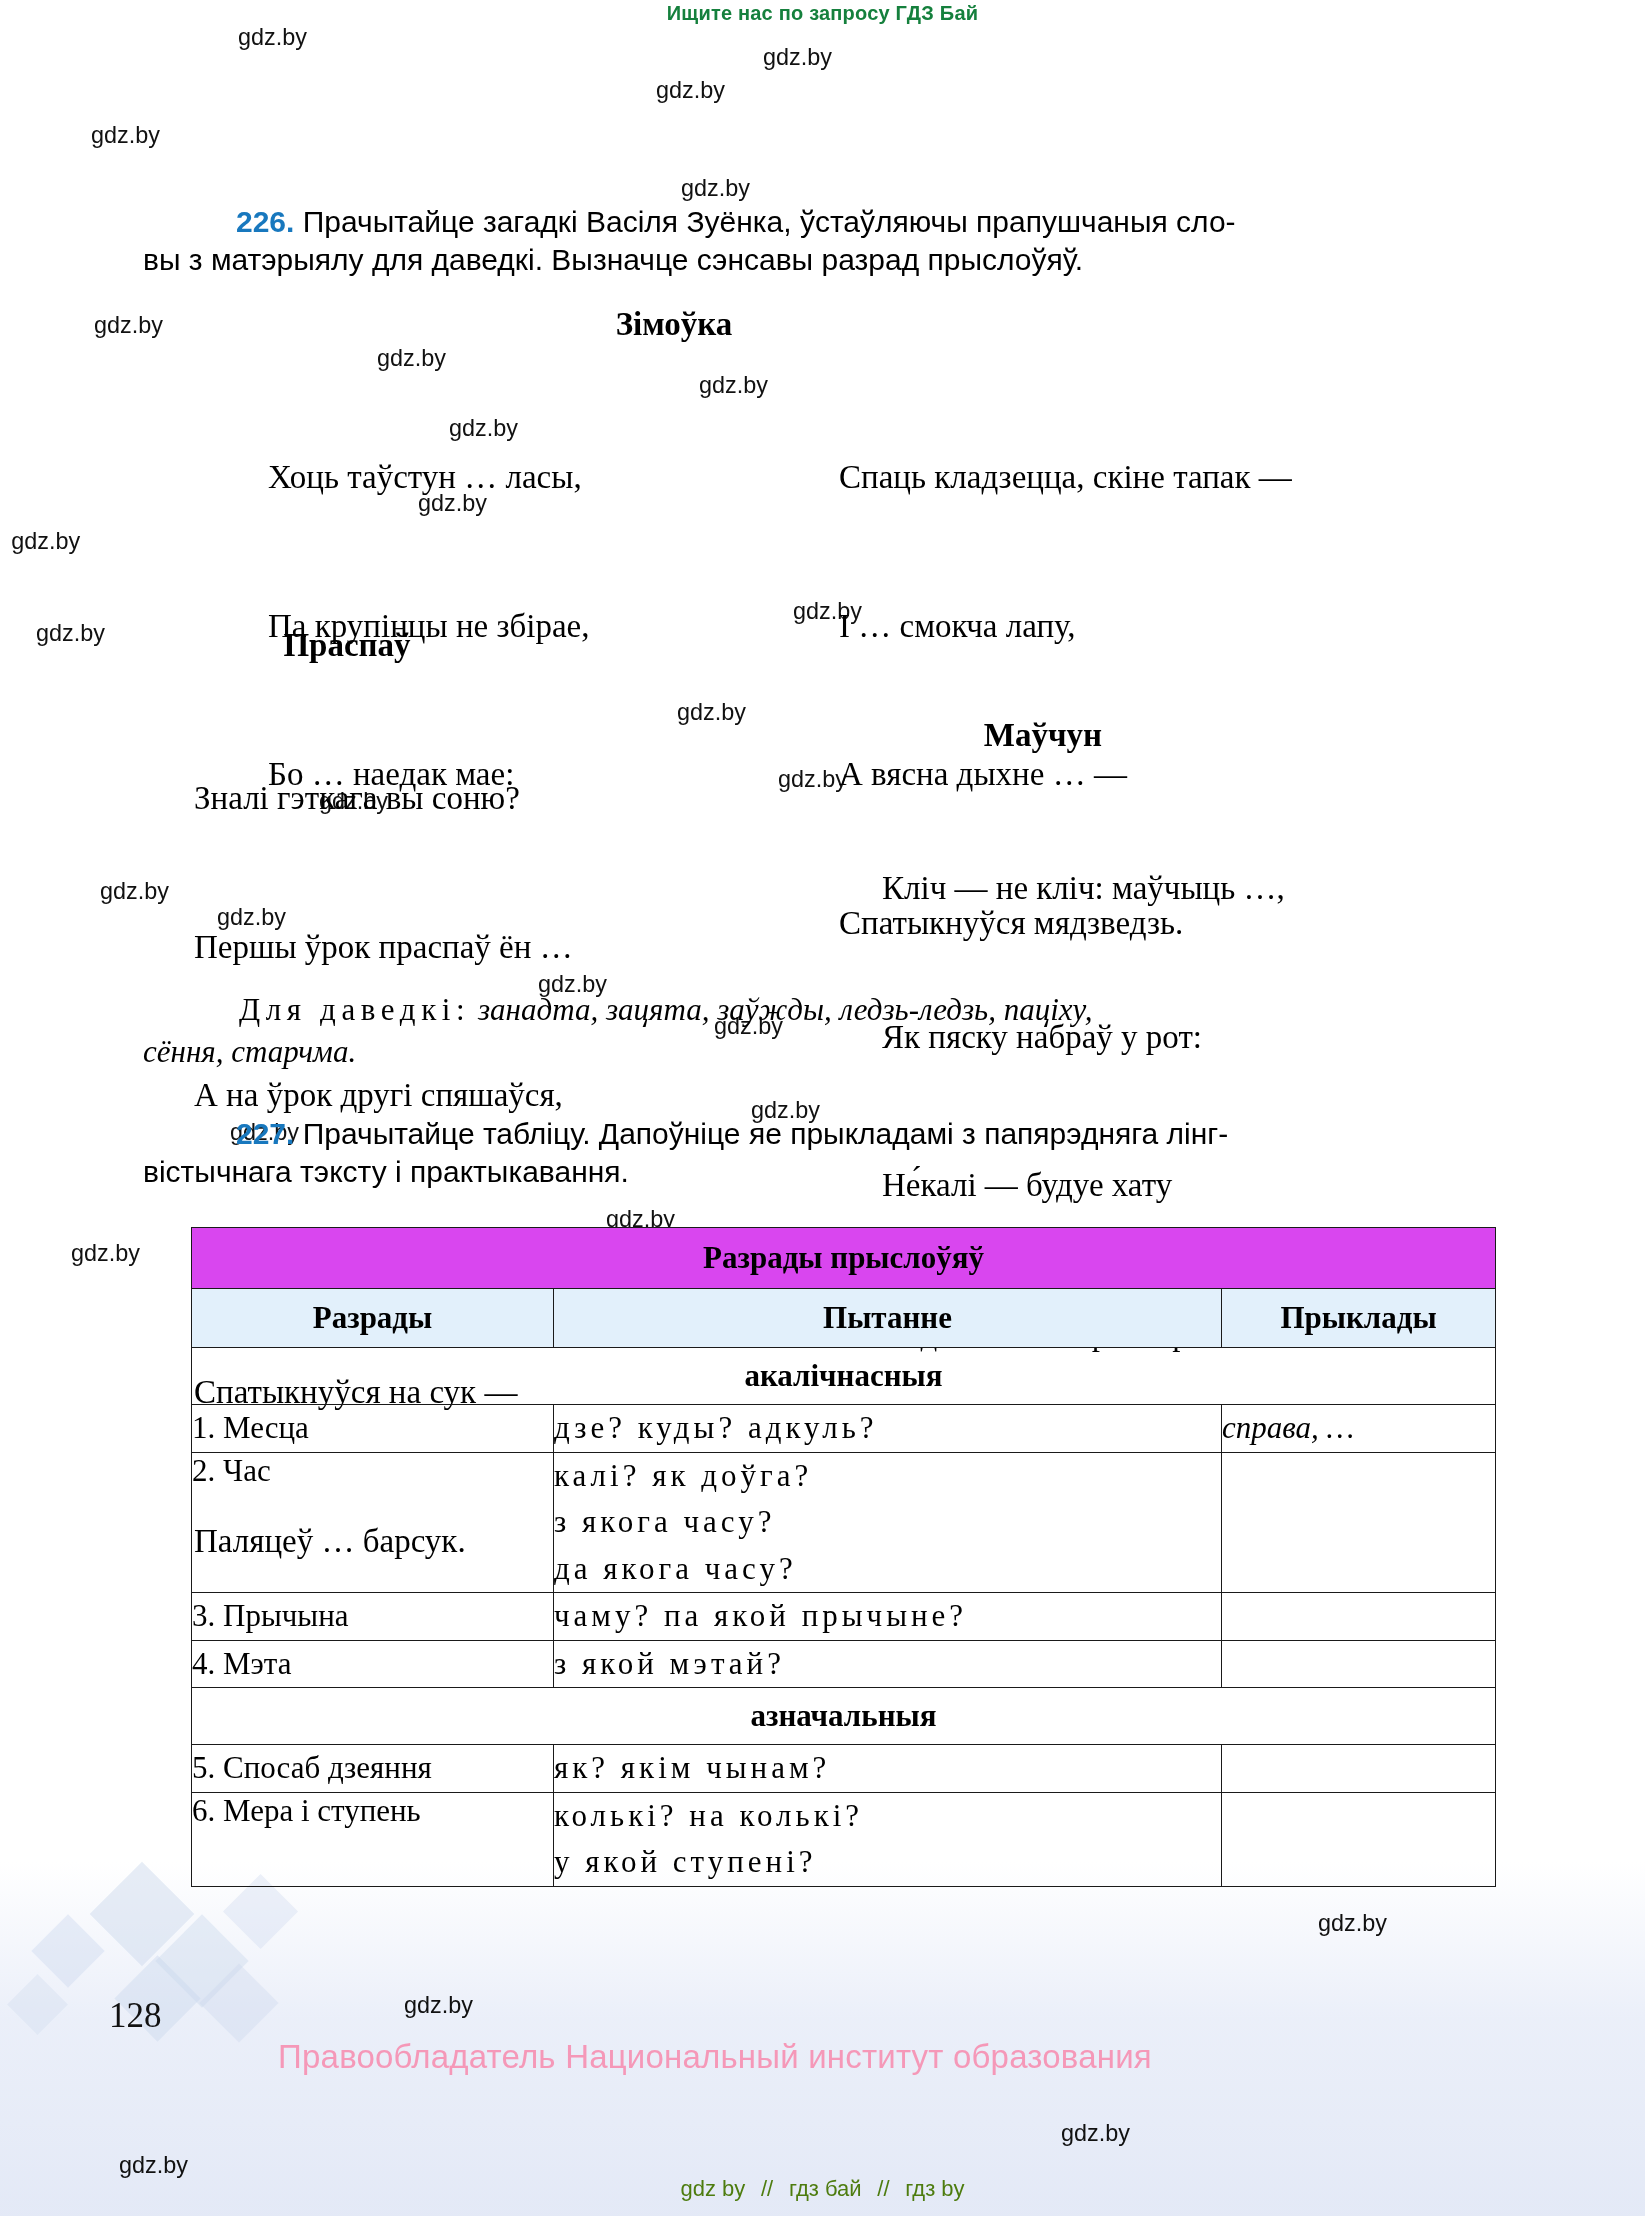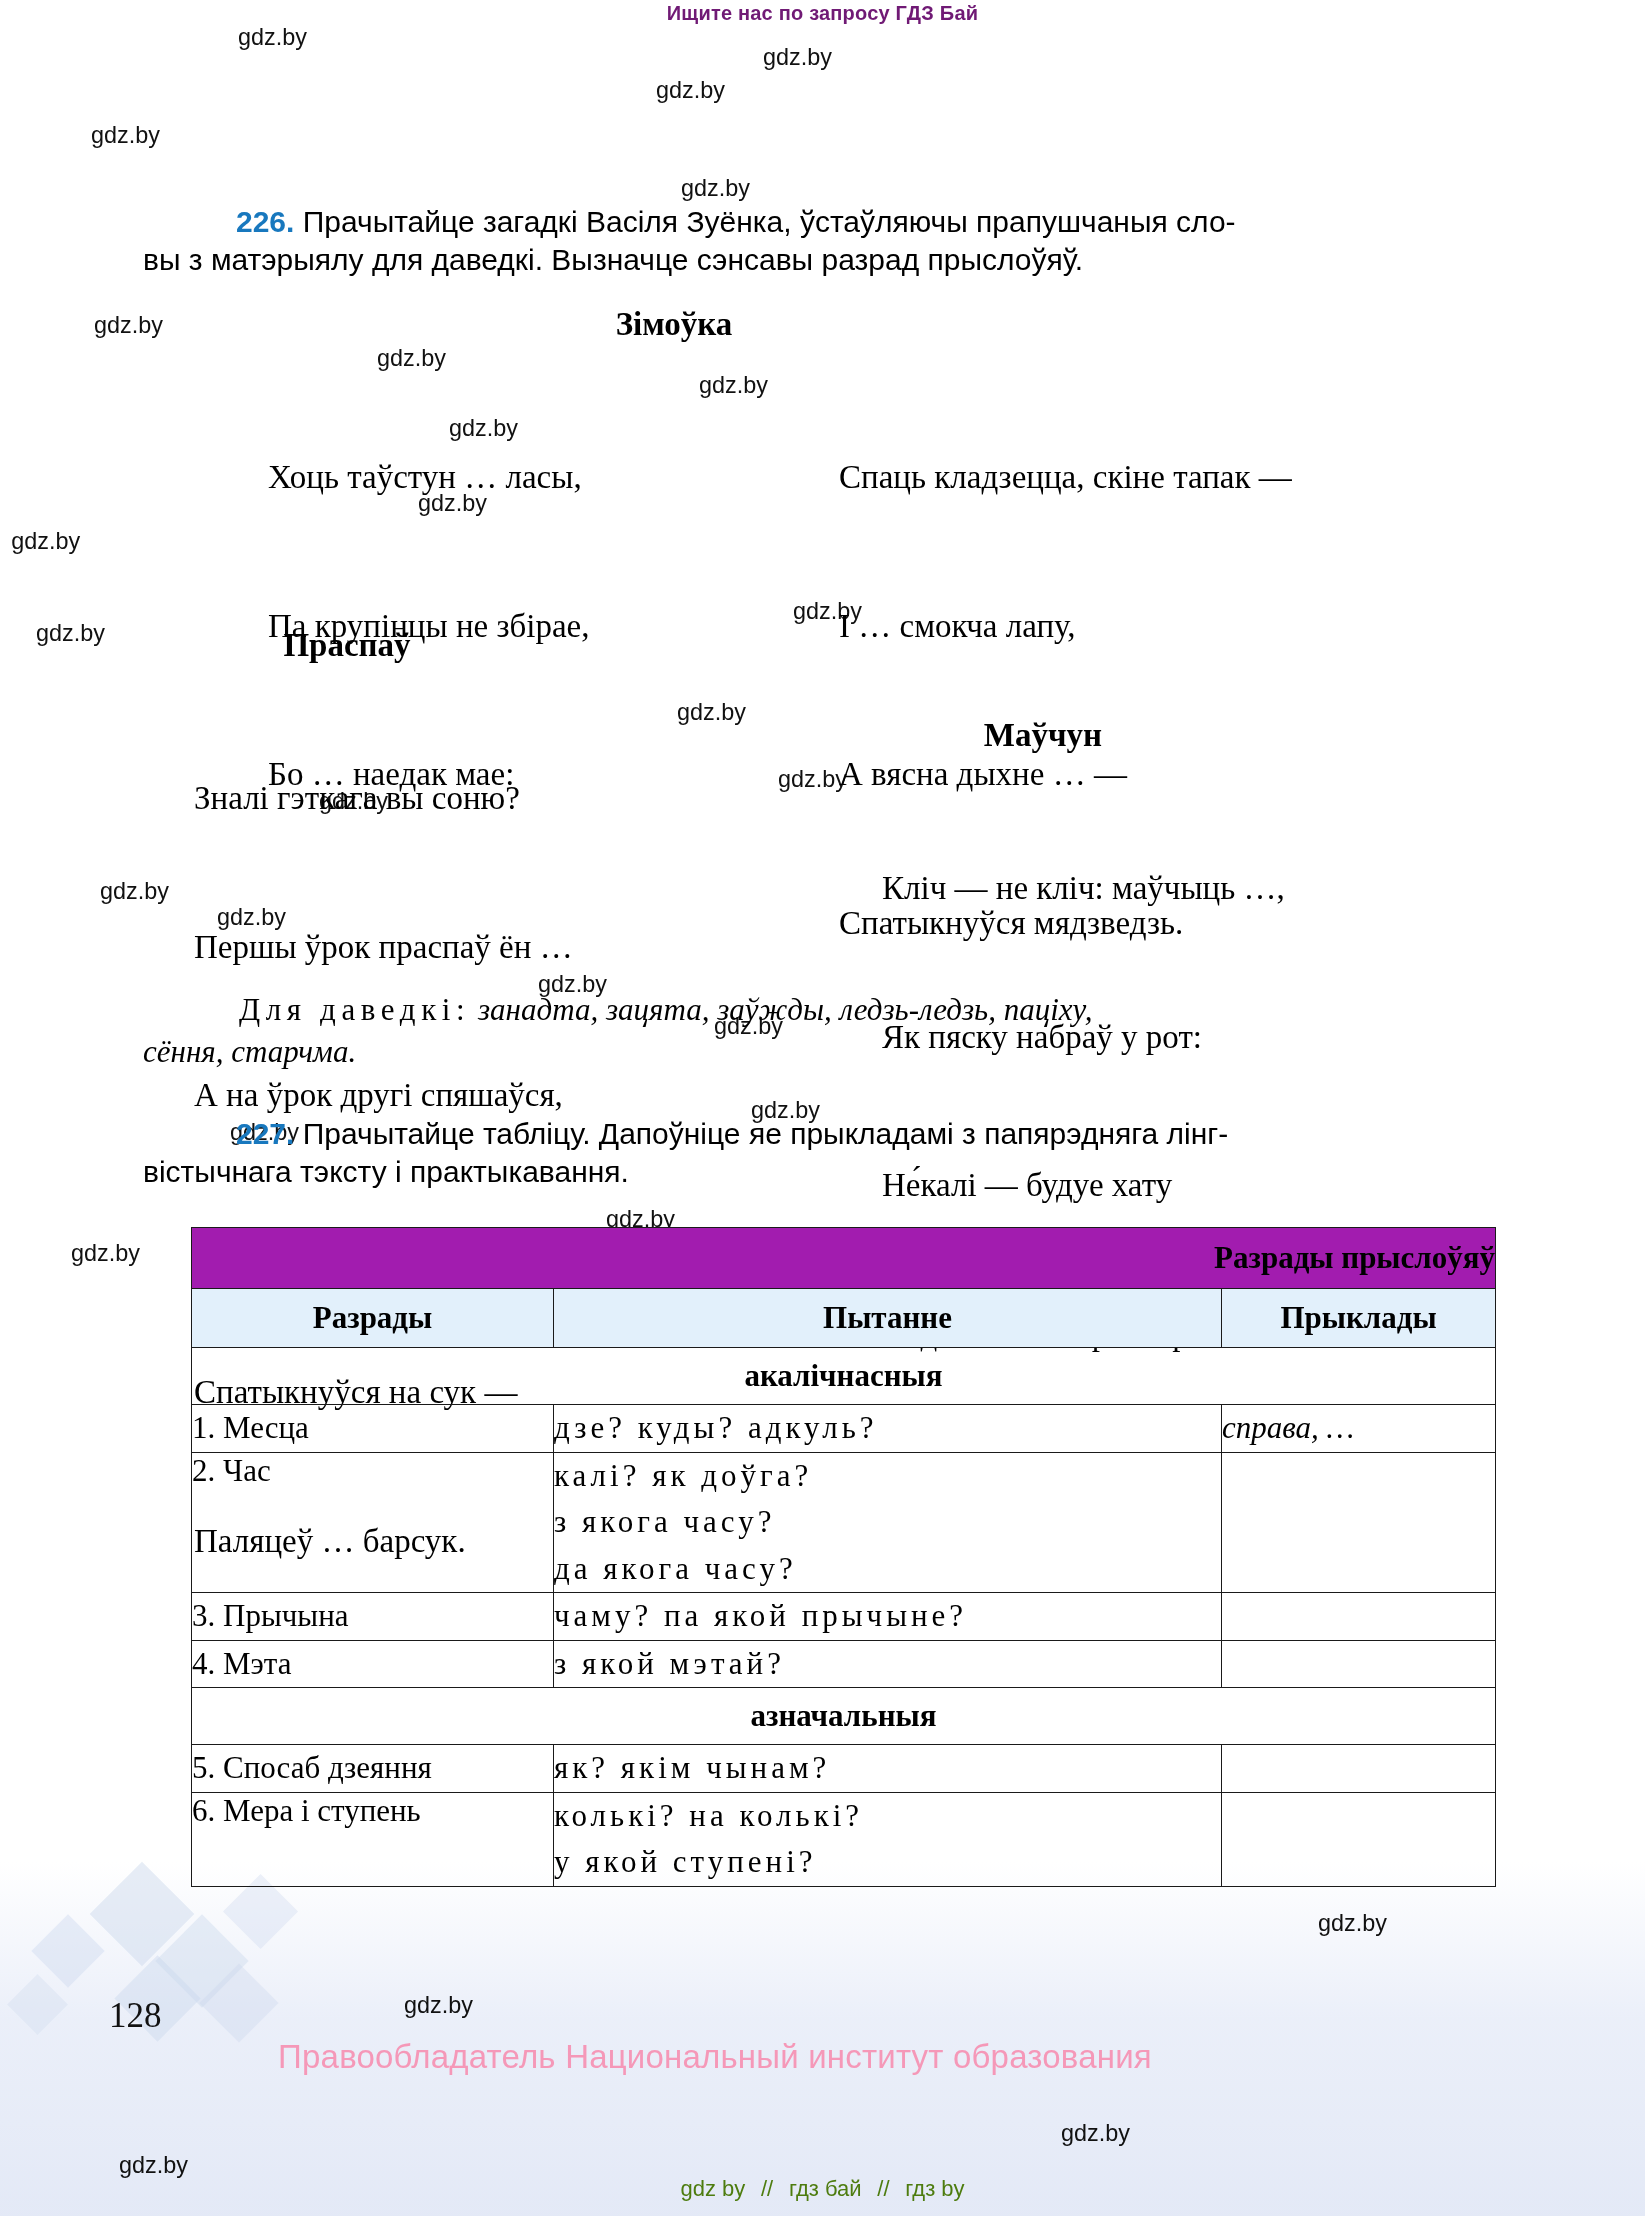--- a/index.html
+++ b/index.html
@@ -36,21 +36,21 @@
   
   #top-banner {
     position: absolute;
     top: 1.6px;
     left: 0;
     width: 1645px;
     text-align: center;
     font-family: "Liberation Sans", sans-serif;
     font-size: 20px;
     font-weight: bold;
-    color: #701a75;
+    color: #15803d;
     letter-spacing: 0.2px;
   }
   #bottom-links {
     position: absolute;
     left: 0;
     bottom: 14.5px;
     width: 1645px;
     text-align: center;
     font-family: "Liberation Sans", sans-serif;
     font-size: 22px;
@@ -136,22 +136,22 @@
     table-layout: fixed;
     font-family: "Liberation Serif", serif;
   }
   #tbl td {
     border: 1.6px solid #1a1a1a;
     padding: 0;
     vertical-align: middle;
     font-size: 31px;
   }
   .hdr-main {
-    background: #a21caf;
-    text-align: right;
+    background: #d946ef;
+    text-align: center;
     font-weight: bold;
     font-size: 33px;
     height: 60px;
   }
   .hdr-sub {
     background: #e2f0fb;
     text-align: center;
     font-weight: bold;
     font-size: 31px;
     height: 58px;

